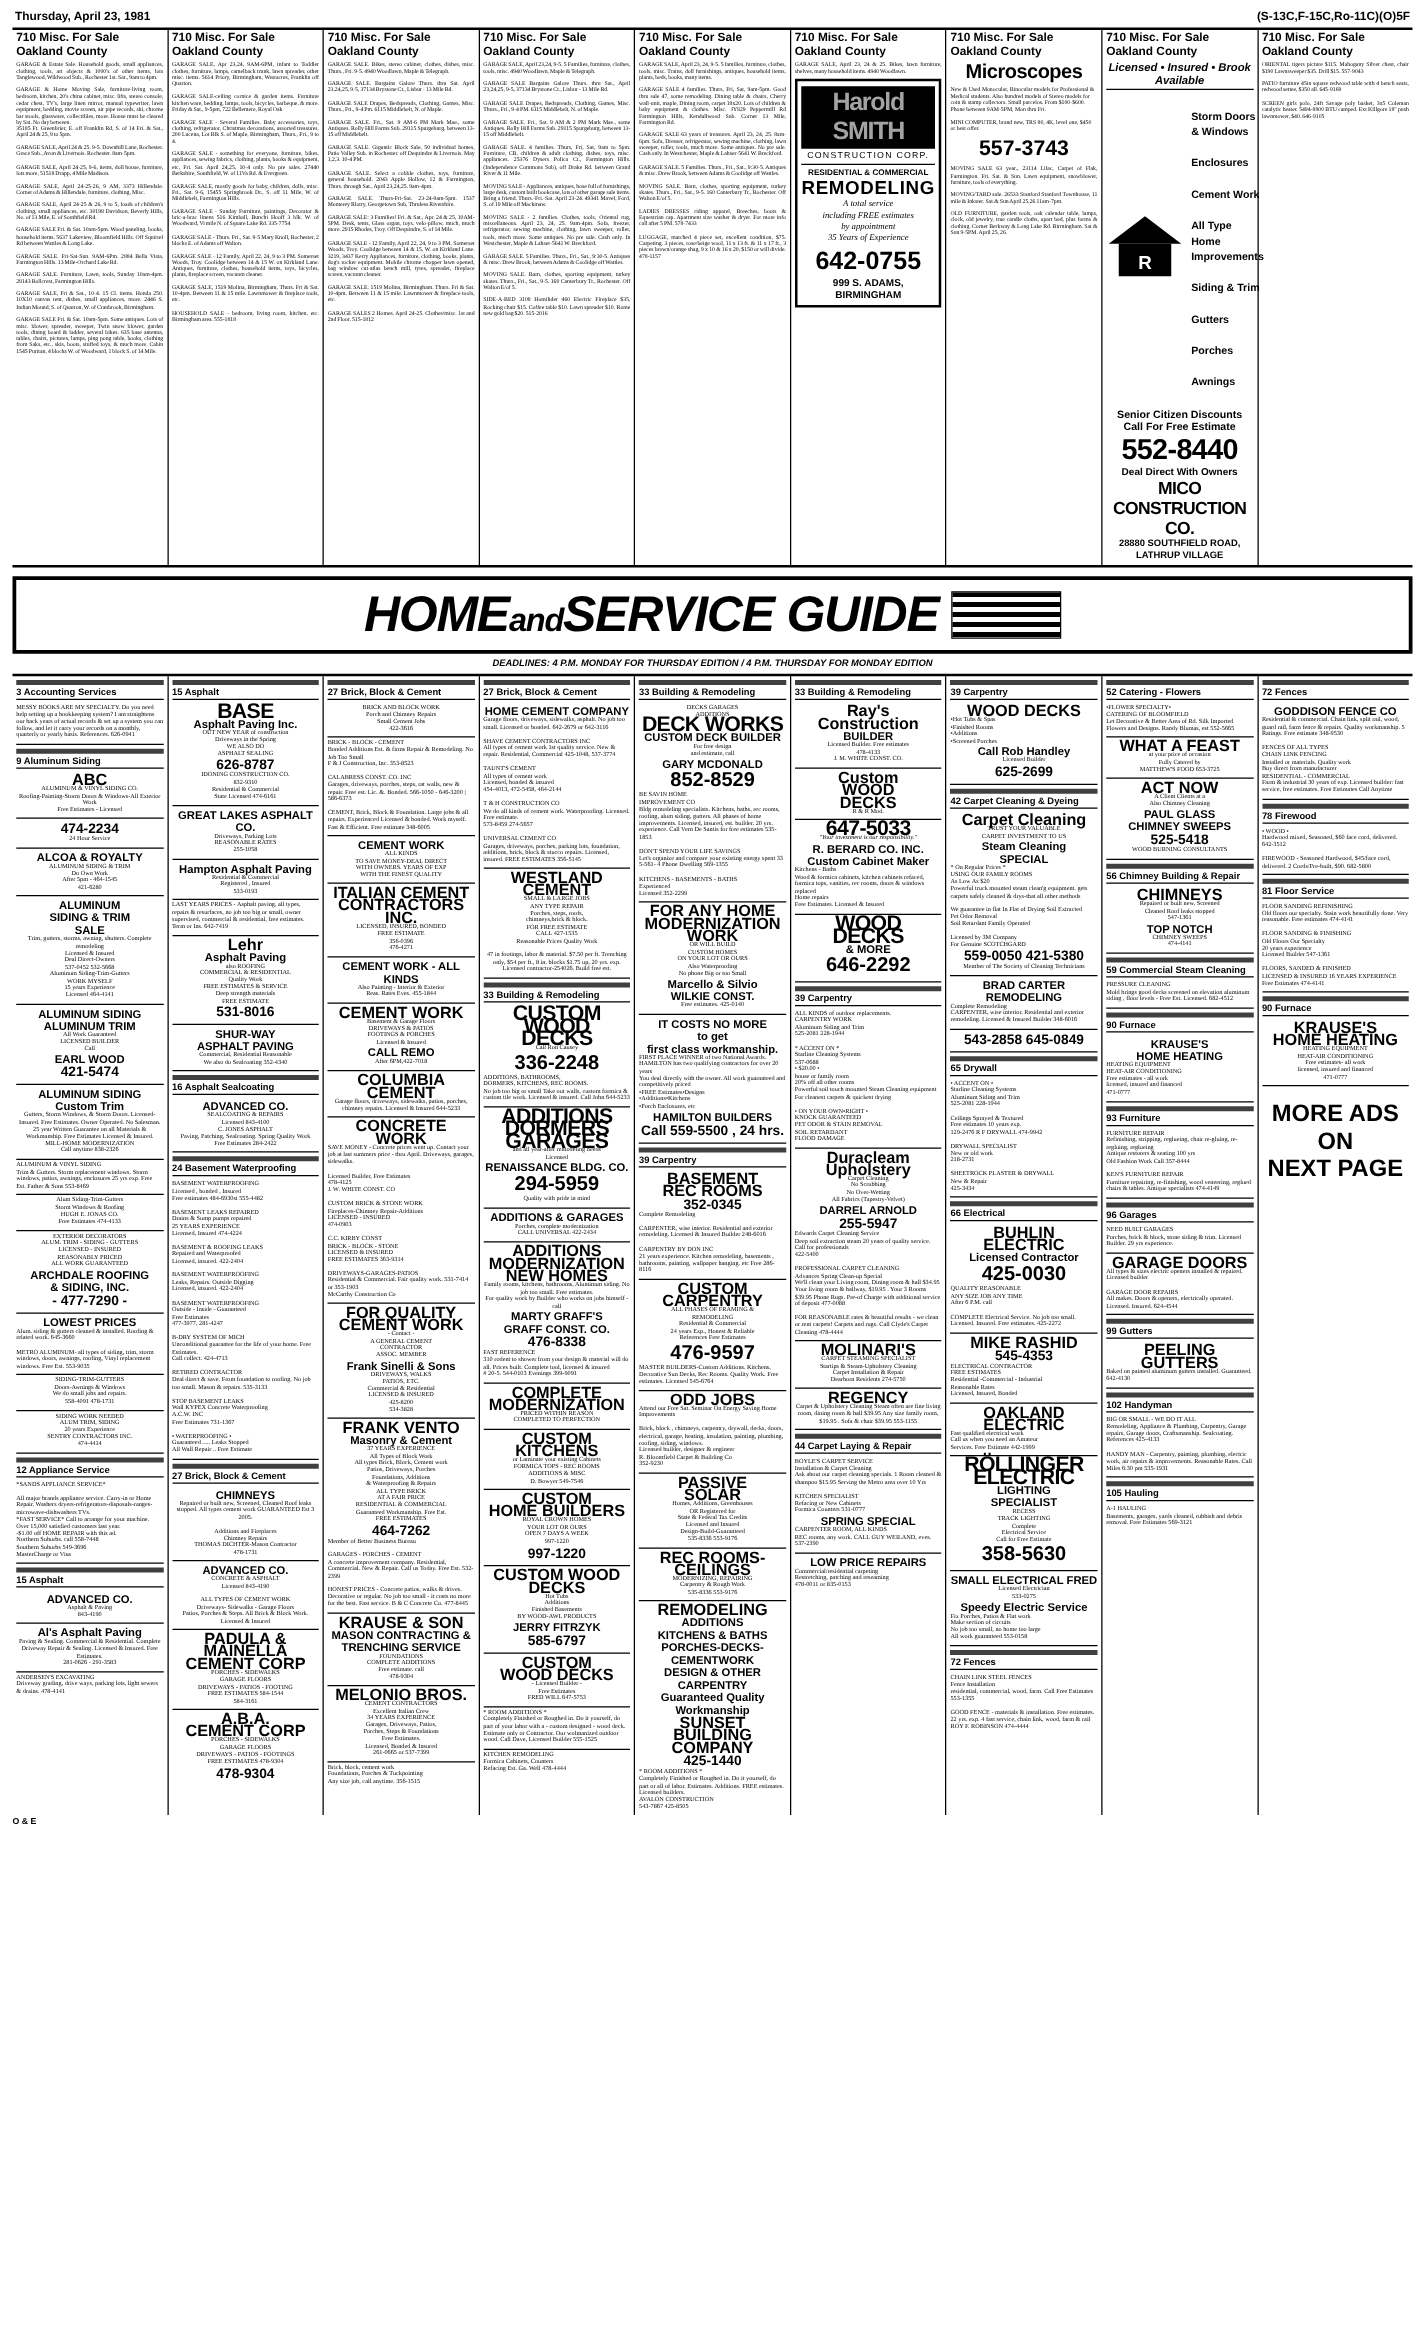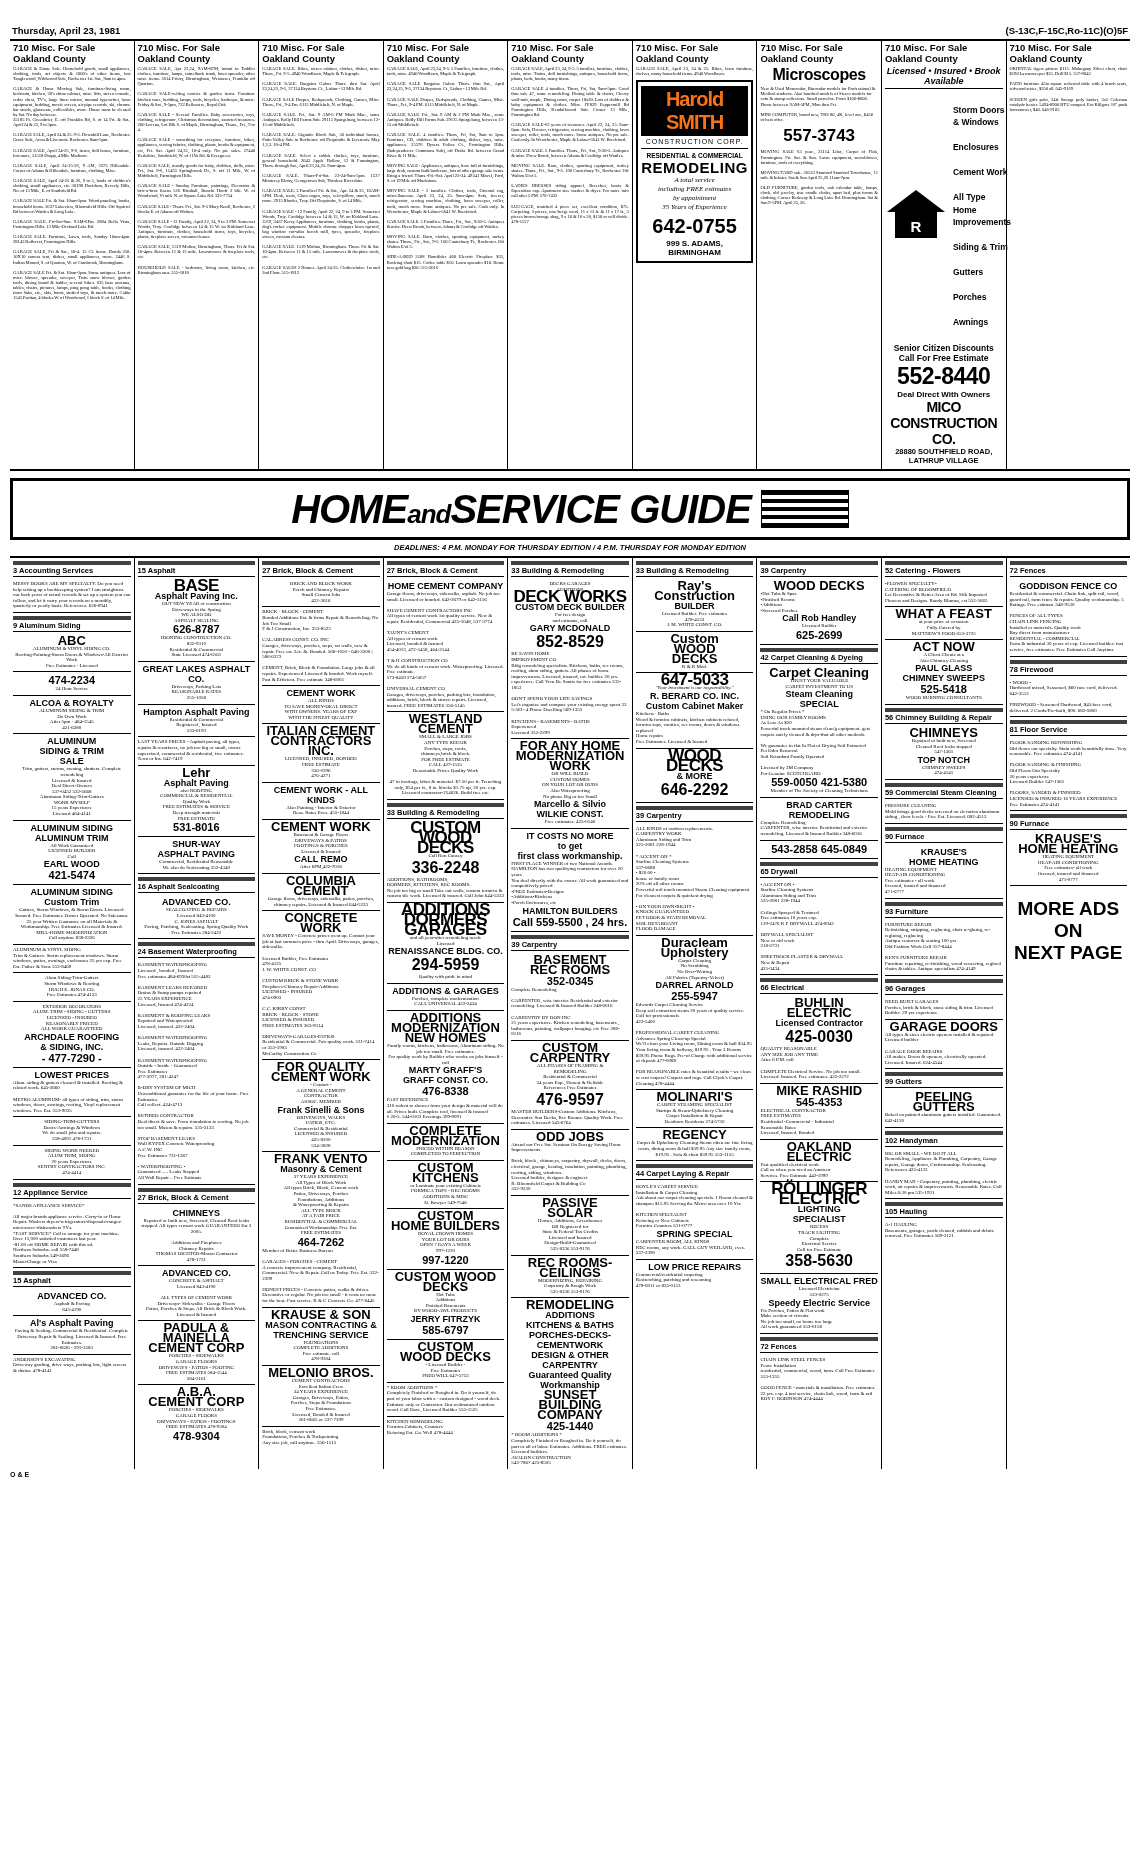--- a/index.html
+++ b/index.html
@@ -1,32 +1,32 @@
 <!DOCTYPE html>
 <html><head>
 <meta charset="utf-8">
 <style>
   html,body{margin:0;padding:0;background:#ffffff;}
   body{width:1140px;height:1874px;font-family:"Liberation Serif",serif;color:#000;position:relative;overflow:hidden;}
-  .page{position:relative;width:1140px;height:1874px;box-sizing:border-box;padding:25px 10px;}
+  .page{position:relative;width:1140px;height:1874px;box-sizing:border-box;padding:8px 10px;}
   .dateline{display:flex;justify-content:space-between;font-family:"Liberation Sans",sans-serif;font-size:9.5px;font-weight:bold;margin:0 2px 3px 2px;}
   
   .classifieds{display:flex;gap:0;border-top:2px solid #000;border-bottom:2px solid #000;}
   .ccol{flex:1 1 0;border-right:1px solid #000;padding:2px 3px 4px 3px;min-width:0;}
   .ccol:last-child{border-right:none;}
   .chead{font-family:"Liberation Sans",sans-serif;font-weight:bold;font-size:9.5px;line-height:10.5px;margin-bottom:2px;}
   .cbody{font-size:4.6px;line-height:5.1px;text-align:justify;word-spacing:-0.3px;}
   
   .microad{text-align:center;}
   .microad .mt{font-family:"Liberation Sans",sans-serif;font-size:16px;font-weight:bold;letter-spacing:-0.4px;margin:2px 0 2px;}
   .microad .msub{font-size:4.6px;line-height:5.2px;text-align:left;}
   .microad .mphone{font-family:"Liberation Sans",sans-serif;font-size:17px;font-weight:bold;margin:4px 0 3px;}
   
   .hsbox{border:2px solid #000;text-align:center;padding:4px 3px;margin-top:4px;background:#fff;}
-  .hslogo{font-family:"Liberation Sans",sans-serif;font-weight:bold;font-size:20px;letter-spacing:-1px;background:#000;color:#f97316;padding:2px 4px;display:block;}
+  .hslogo{font-family:"Liberation Sans",sans-serif;font-weight:bold;font-size:20px;letter-spacing:-1px;background:#000;color:#a3a3a3;padding:2px 4px;display:block;}
   .hssub{font-family:"Liberation Sans",sans-serif;font-size:7px;letter-spacing:1px;margin-top:2px;}
   .hsline{font-family:"Liberation Sans",sans-serif;font-size:6.5px;font-weight:bold;border-top:1px solid #000;margin-top:3px;padding-top:3px;}
   .hsbig{font-family:"Liberation Sans",sans-serif;font-size:15px;font-weight:bold;letter-spacing:0.5px;}
   .hsit{font-size:7px;font-style:italic;line-height:9px;}
   .hsphone{font-family:"Liberation Sans",sans-serif;font-size:20px;font-weight:bold;margin:3px 0 1px;}
   .hsaddr{font-family:"Liberation Sans",sans-serif;font-size:8px;font-weight:bold;}
   
   .roofad{text-align:center;}
   .rooftop{font-family:"Liberation Sans",sans-serif;font-size:9px;font-weight:bold;font-style:italic;border-bottom:1px solid #000;padding-bottom:2px;}
   .rooflist{font-family:"Liberation Sans",sans-serif;font-size:8.5px;font-weight:bold;text-align:left;line-height:12.5px;padding-left:26px;}

